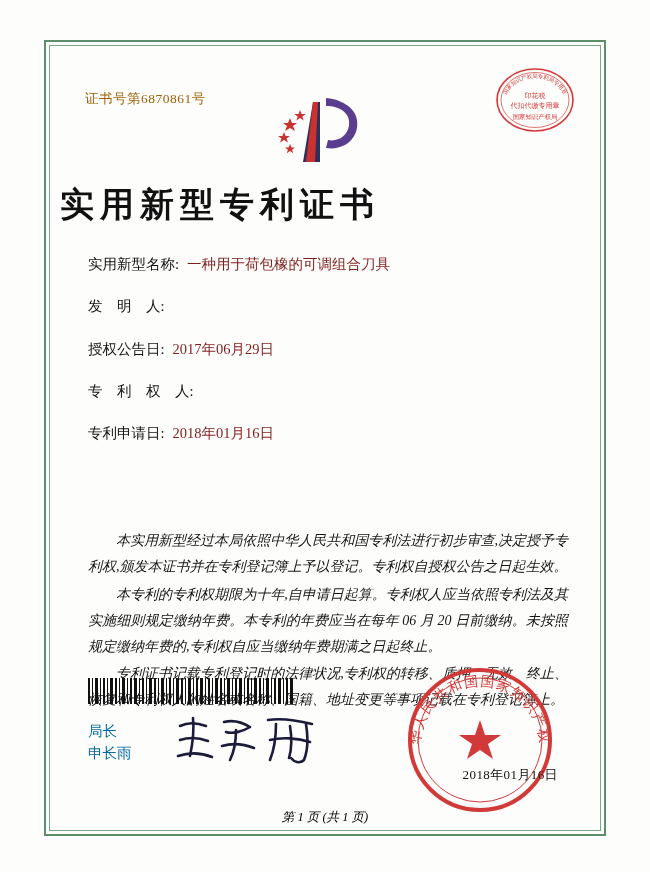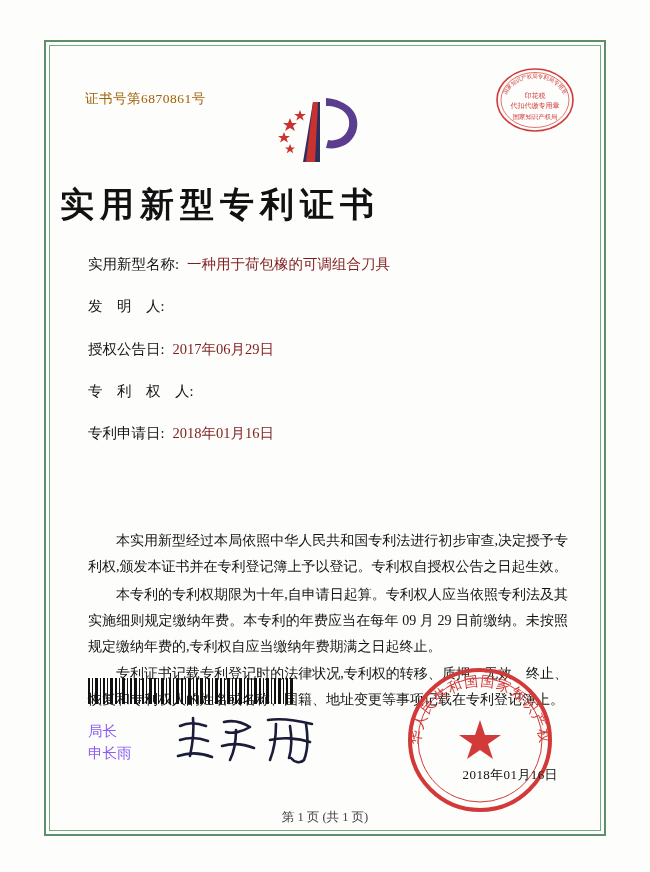--- a/index.html
+++ b/index.html
@@ -116,20 +116,21 @@
 
   .body-text {
     position: absolute;
     left: 28px;
     right: 22px;
     top: 472px;
     font-size: 14px;
     line-height: 1.85;
     text-align: justify;
     color: #141414;
+    font-style: italic;
   }
   .body-text p {
     margin: 0 0 2px 0;
     text-indent: 2em;
   }
 
   
   .barcode {
     position: absolute;
     left: 28px;
@@ -139,21 +140,21 @@
   }
 
   
   .sig-area {
     position: absolute;
     left: 28px;
     top: 664px;
     font-size: 14.5px;
     line-height: 1.55;
   }
-  .sig-label { color: #8b5cf6; }
+  .sig-label { color: #0369a1; }
   .handwriting {
     position: absolute;
     left: 112px;
     top: 654px;
     width: 170px;
     height: 56px;
   }
 
   
   .big-seal {
@@ -172,21 +173,22 @@
     letter-spacing: 0.4px;
   }
 
   .page-footer {
     position: absolute;
     left: 0;
     right: 0;
     bottom: -4px;
     text-align: center;
     font-size: 12.5px;
-    color: #404040;
+    color: #000000;
+    font-style: italic;
   }
 </style>
 </head>
 <body>
 
 <div class="page">
 
   <div class="frame-outer"></div>
   <div class="frame-inner"></div>
 
@@ -243,21 +245,21 @@
         <span class="field-label">专　利　权　人:</span>
       </div>
       <div class="field-row">
         <span class="field-label">专利申请日:</span>
         <span class="field-value">2018年01月16日</span>
       </div>
     </div>
 
     <div class="body-text">
       <p>本实用新型经过本局依照中华人民共和国专利法进行初步审查,决定授予专利权,颁发本证书并在专利登记簿上予以登记。专利权自授权公告之日起生效。</p>
-      <p>本专利的专利权期限为十年,自申请日起算。专利权人应当依照专利法及其实施细则规定缴纳年费。本专利的年费应当在每年 09 月 29 日前缴纳。未按照规定缴纳年费的,专利权自应当缴纳年费期满之日起终止。</p>
+      <p>本专利的专利权期限为十年,自申请日起算。专利权人应当依照专利法及其实施细则规定缴纳年费。本专利的年费应当在每年 06 月 20 日前缴纳。未按照规定缴纳年费的,专利权自应当缴纳年费期满之日起终止。</p>
       <p>专利证书记载专利登记时的法律状况,专利权的转移、质押、无效、终止、恢复和专利权人的姓名或名称、国籍、地址变更等事项记载在专利登记簿上。</p>
     </div>
 
     <div class="barcode">
       <svg viewBox="0 0 205 26" width="205" height="26" preserveAspectRatio="none" aria-hidden="true">
         <g fill="#111">
           <rect x="0" y="0" width="2" height="26"></rect>
             <rect x="4" y="0" width="1" height="26"></rect>
           <rect x="7" y="0" width="3" height="26"></rect>
             <rect x="12" y="0" width="1" height="26"></rect>

